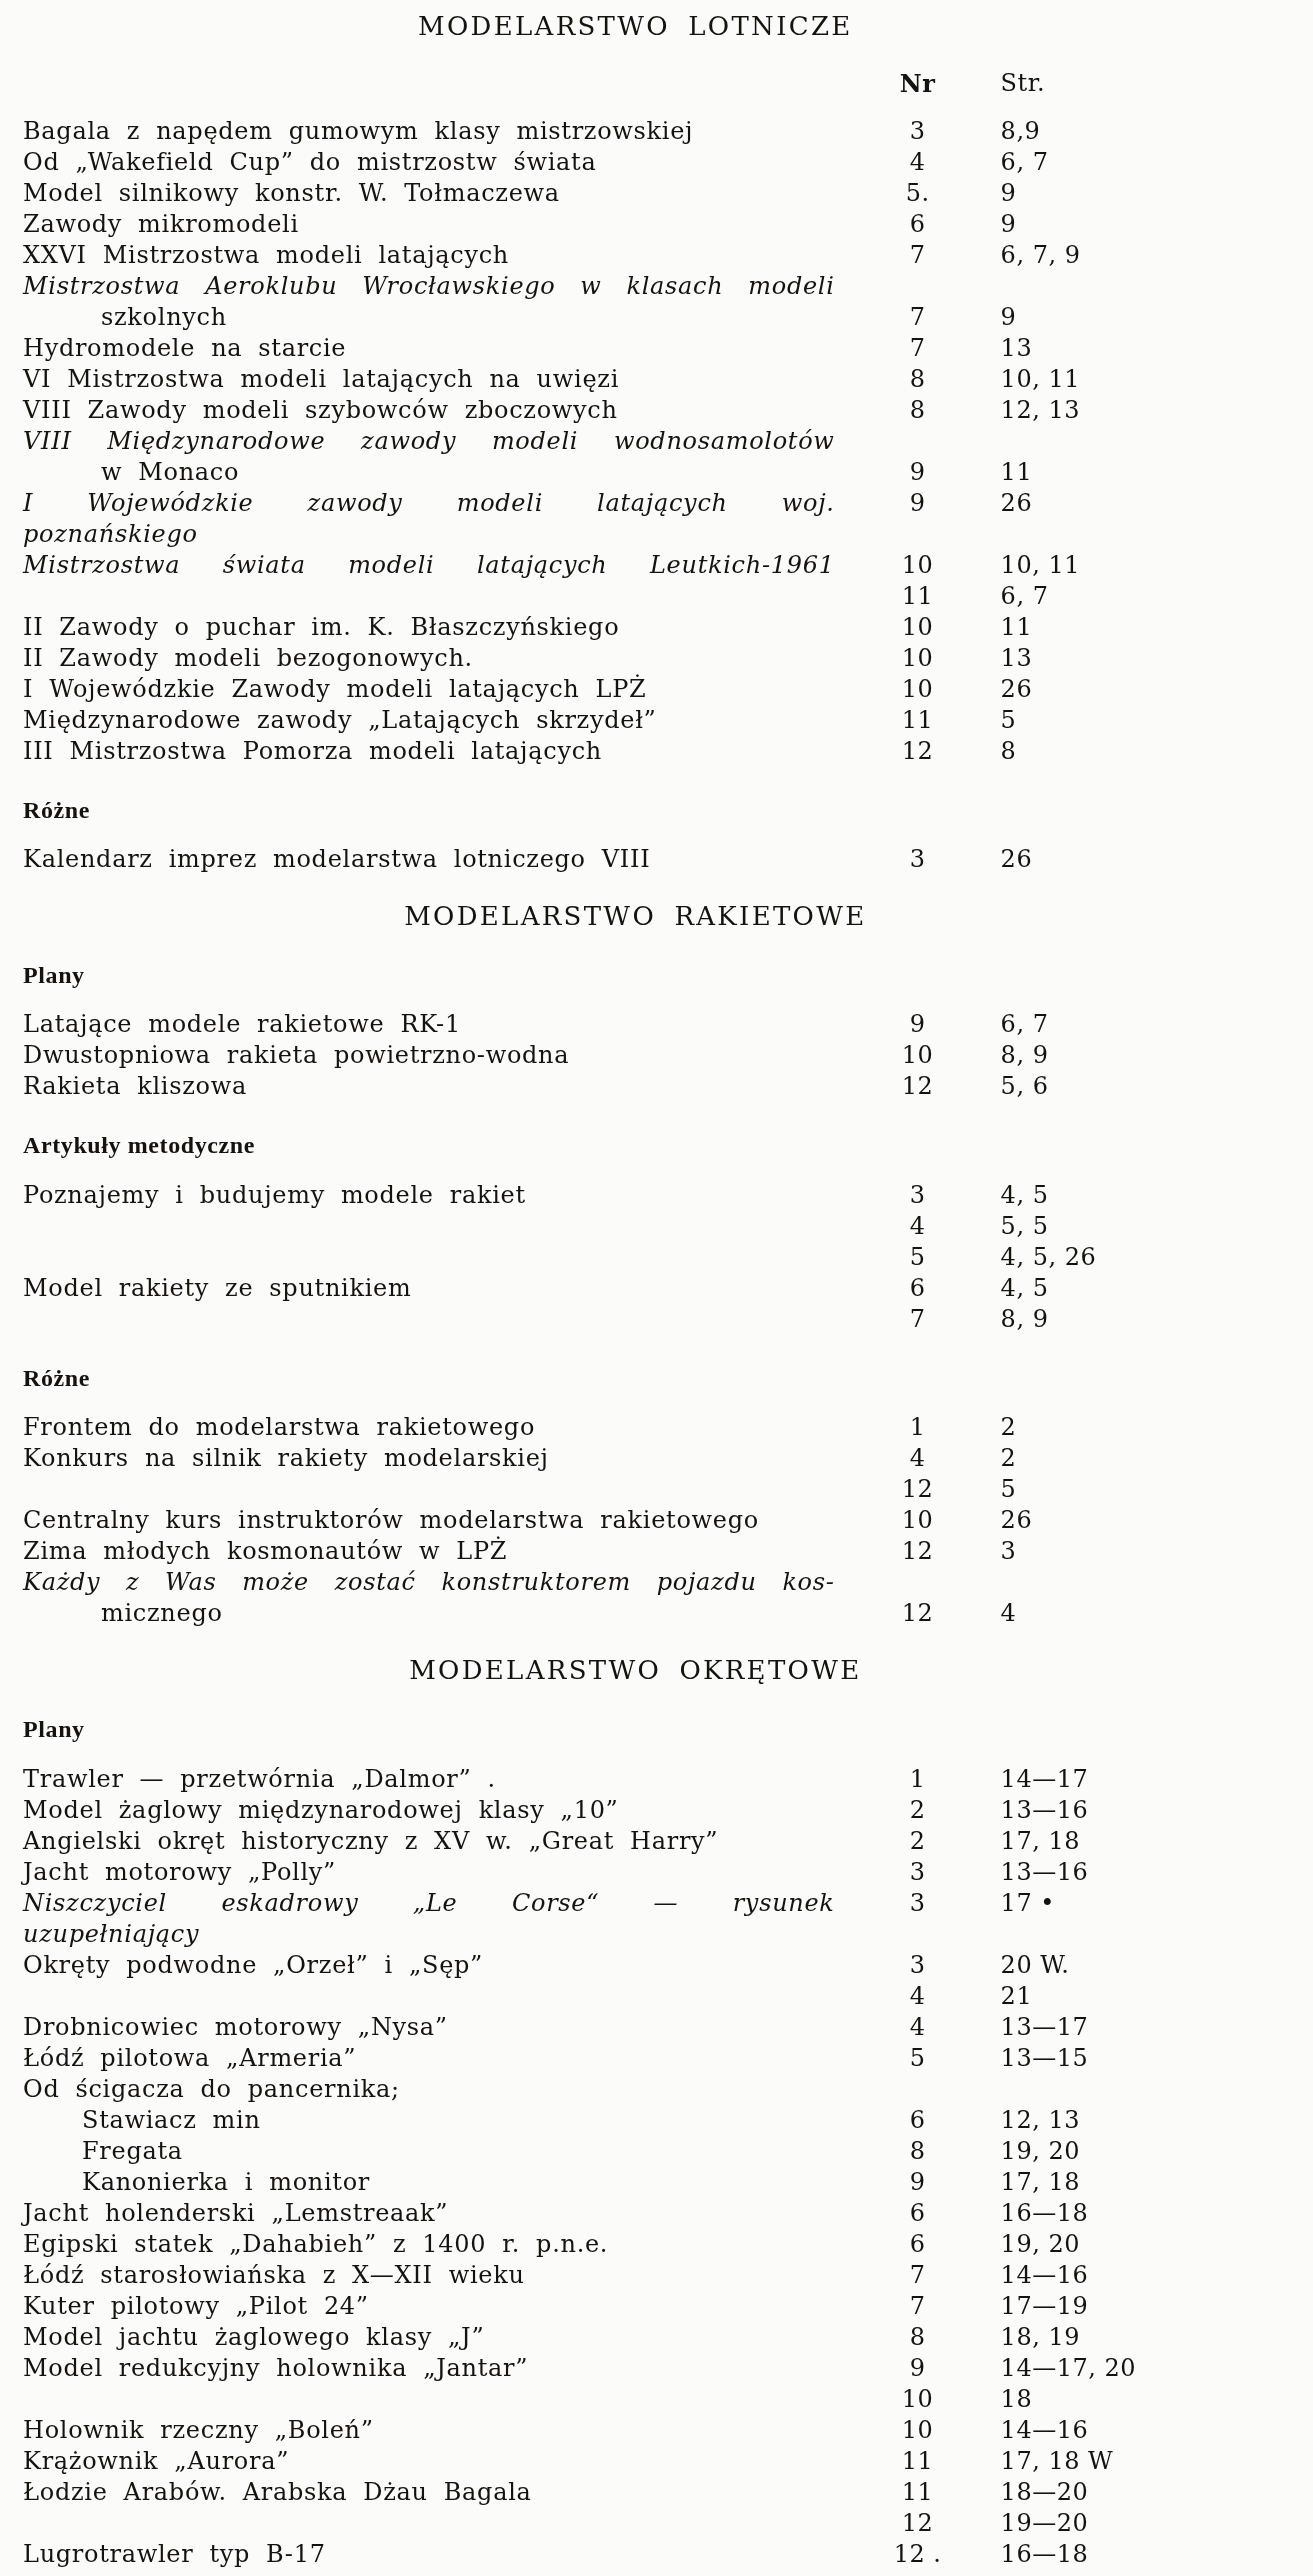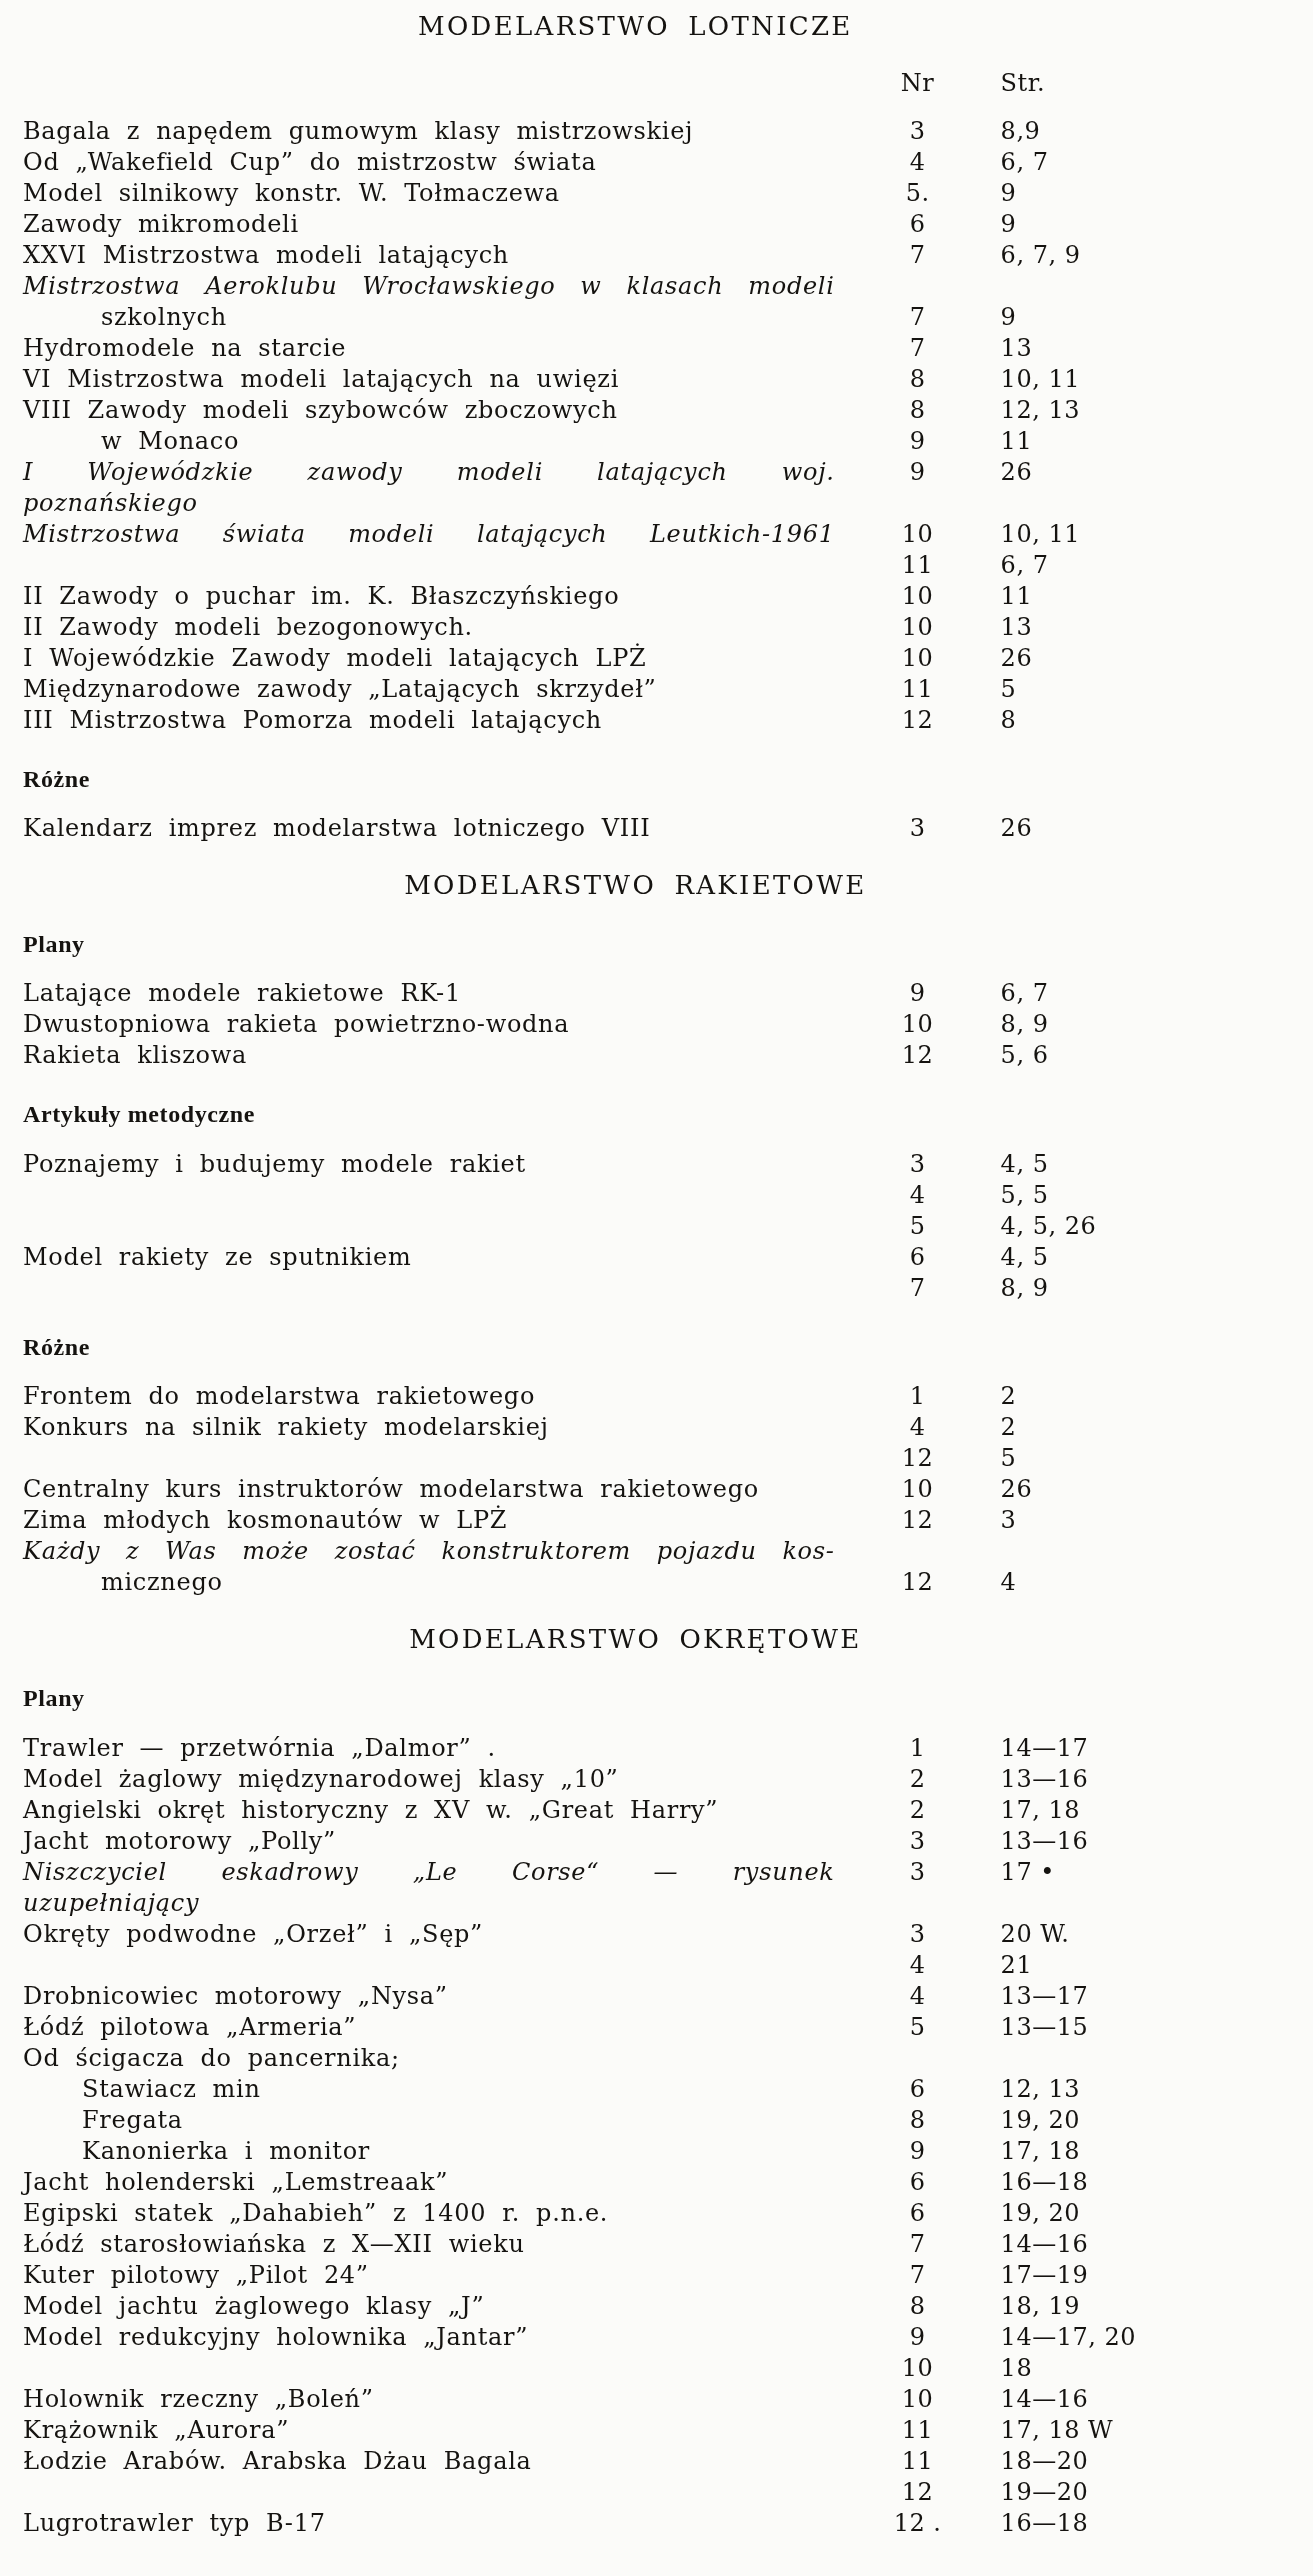--- a/index.html
+++ b/index.html
@@ -28,21 +28,21 @@
     white-space: nowrap;
   }
   .section-title.first { margin-top: 0; }
   .header-row {
     display: grid;
     grid-template-columns: 1fr 166px 109px;
     font-size: 24px;
     line-height: 31px;
     margin: 3.7px 0 16.6px 0;
   }
-  .header-nr  { text-align: center; letter-spacing: 0.5px; }
+  .header-nr  { text-align: center; letter-spacing: 0.5px; font-weight: bold; }
   .header-str { text-align: left;   letter-spacing: 0.5px; }
   .group-heading {
     font-weight: bold;
     font-size: 24px;
     line-height: 31px;
     margin: 28px 0 18.4px 0;
     letter-spacing: 0.6px;
     font-family: Liberation Serif, serif;
   }
   .row {
@@ -122,20 +122,25 @@
       <div class="cell-title">VI Mistrzostwa modeli latających na uwięzi</div>
       <div class="cell-nr">8</div>
       <div class="cell-str">10, 11</div>
     </div>
     <div class="row">
       <div class="cell-title">VIII Zawody modeli szybowców zboczowych</div>
       <div class="cell-nr">8</div>
       <div class="cell-str">12, 13</div>
     </div>
     <div class="row">
+      <div class="cell-title j">VIII Międzynarodowe zawody modeli wodnosamolotów</div>
+      <div class="cell-nr"></div>
+      <div class="cell-str"></div>
+    </div>
+    <div class="row">
       <div class="cell-title i1">w Monaco</div>
       <div class="cell-nr">9</div>
       <div class="cell-str">11</div>
     </div>
     <div class="row">
       <div class="cell-title j">I Wojewódzkie zawody modeli latających woj. poznańskiego</div>
       <div class="cell-nr">9</div>
       <div class="cell-str">26</div>
     </div>
     <div class="row">

